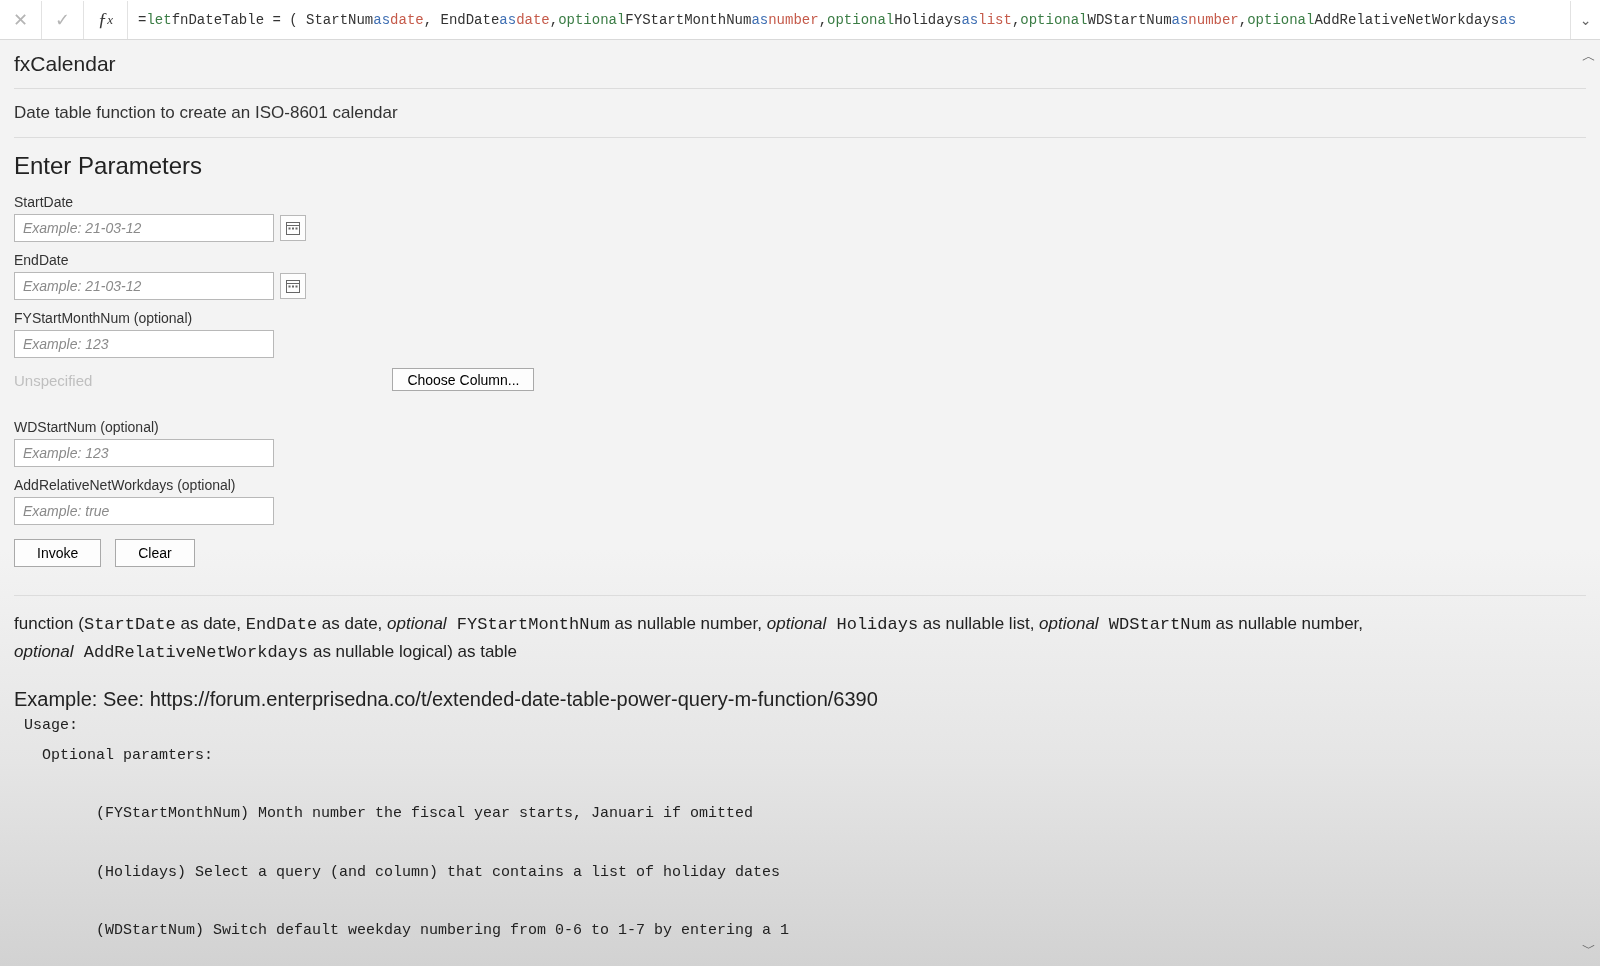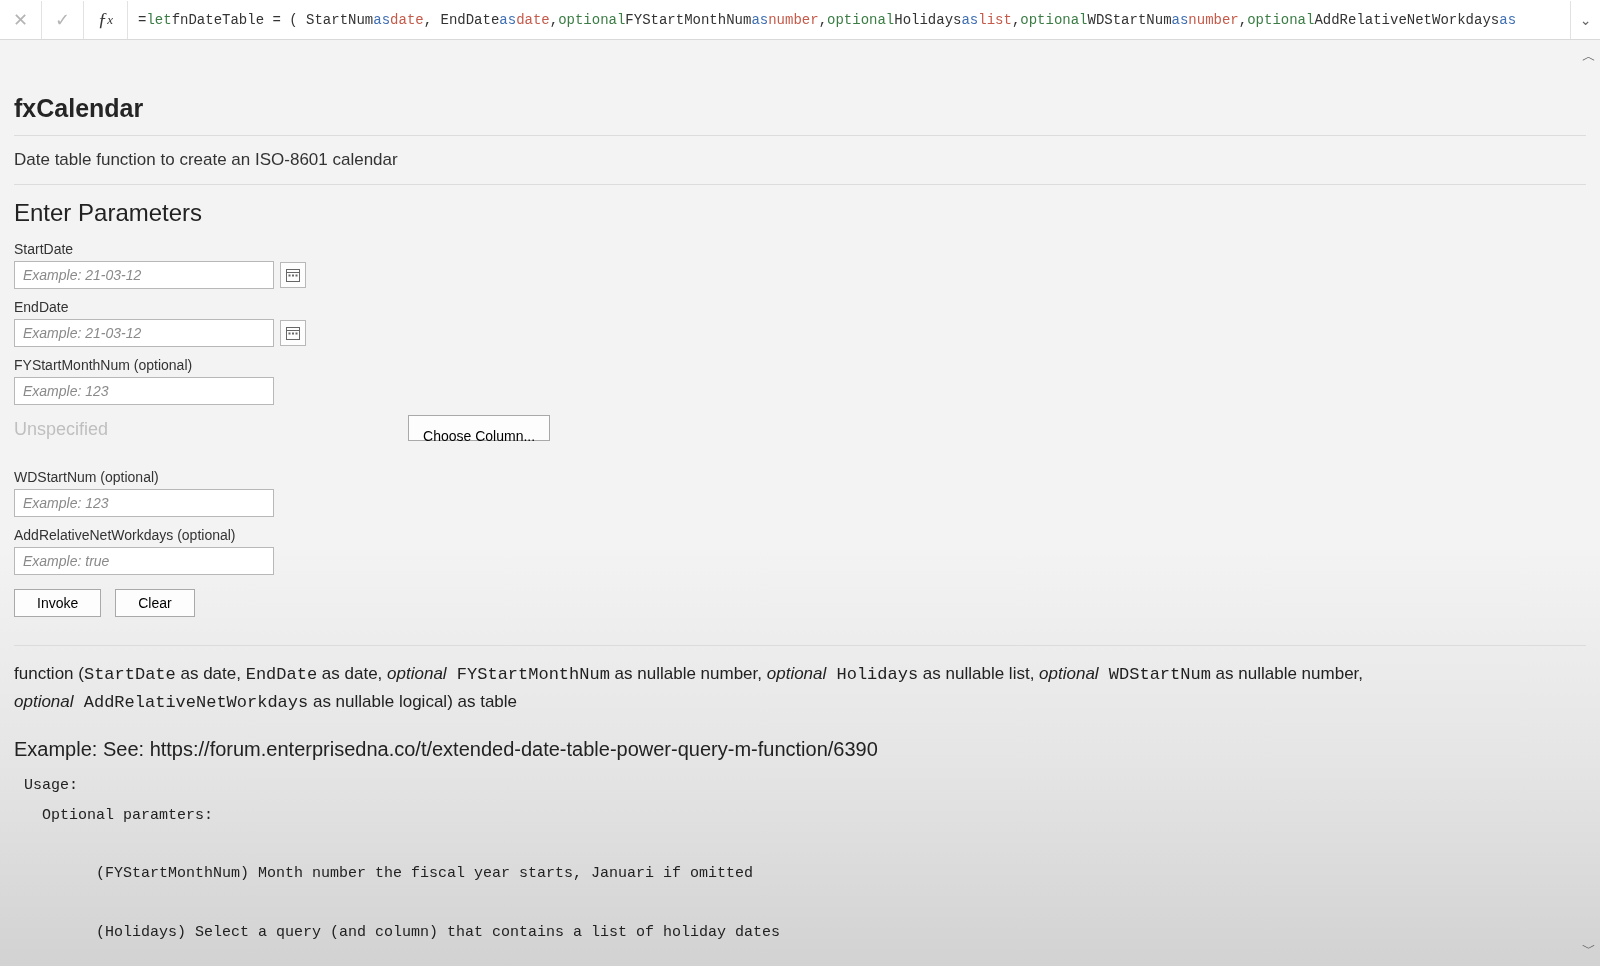--- a/index.html
+++ b/index.html
@@ -60,21 +60,21 @@
     padding: 12px 14px 14px 14px;
     background: linear-gradient(#f3f3f3 0%, #f3f3f3 55%, #e5e5e5 78%, #d2d2d2 100%);
   }
   .scroll-up, .scroll-down {
     position:absolute; right:4px;
     font-size:14px; color:#6a6a6a;
   }
   .scroll-up { top: 8px; }
   .scroll-down { bottom: 8px; }
 
-  .fn-title { font-size: 25px; font-weight: 700; color:#252525; margin-bottom: 12px; margin-top: 42px; }
+  .fn-title { font-size: 21px; font-weight: 400; color:#252525; margin-bottom: 12px; }
   .fn-desc  { font-size: 17px; color:#333; margin-bottom: 14px; }
 
   .divider { border-top: 1px solid #dcdcdc; margin: 10px 0 14px 0; }
 
   .section-head { font-size: 24px; font-weight: 400; margin-bottom: 14px; }
 
   .param-block { margin-bottom: 10px; }
   .param-label { font-size: 14px; color:#333; margin-bottom: 4px; }
   .param-row   { display:flex; align-items:center; gap:6px; }
   .param-input {
@@ -85,41 +85,41 @@
     font-size: 14px; color:#222;
     font-style: italic;
   }
   .param-input::placeholder { color:#8a8a8a; font-style: italic; }
   .cal-btn {
     width: 26px; height: 26px;
     border:1px solid #b8b8b8; background:#fdfdfd;
     display:flex; align-items:center; justify-content:center;
     color:#555; cursor:pointer;
   }
-  .unspecified { font-size: 18px; color:#bfbfbf; margin-top:2px; display:inline-block; }
+  .unspecified { font-size: 15px; color:#bfbfbf; margin-top:2px; display:inline-block; }
   .choose-col-btn {
-    height: 23px; padding: 12px 14px;
+    height: 23px; padding: 3px 14px;
     border:1px solid #a9a9a9; background:#fdfdfd;
     font-size: 14px; cursor:pointer;
     margin-left: 300px;
   }
   .holiday-row { display:flex; align-items:center; }
 
   .action-row { display:flex; gap:14px; margin-top:14px;align-items:center; }
   .action-btn {
     height: 28px; padding: 0 22px;
     border:1px solid #a9a9a9; background:#fdfdfd;
     font-size: 14px; cursor:pointer;
   }
 
   .sig-block { font-size: 17px; line-height: 1.6; margin-top: 1px; }
   .mono { font-family: Consolas, "Courier New", monospace; }
   .ital { font-style: italic; }
 
-  .example-head { font-size: 20px; font-weight: 400; margin-top: 22px; margin-bottom: 10px; }
+  .example-head { font-size: 20px; font-weight: 400; margin-top: 22px; }
 
   .usage-block {
     font-family: Consolas, "Courier New", monospace;
     font-size: 15px;
     color:#222;
     white-space: pre;
     line-height: 1.95;
     margin-left: 10px;
   }
 

